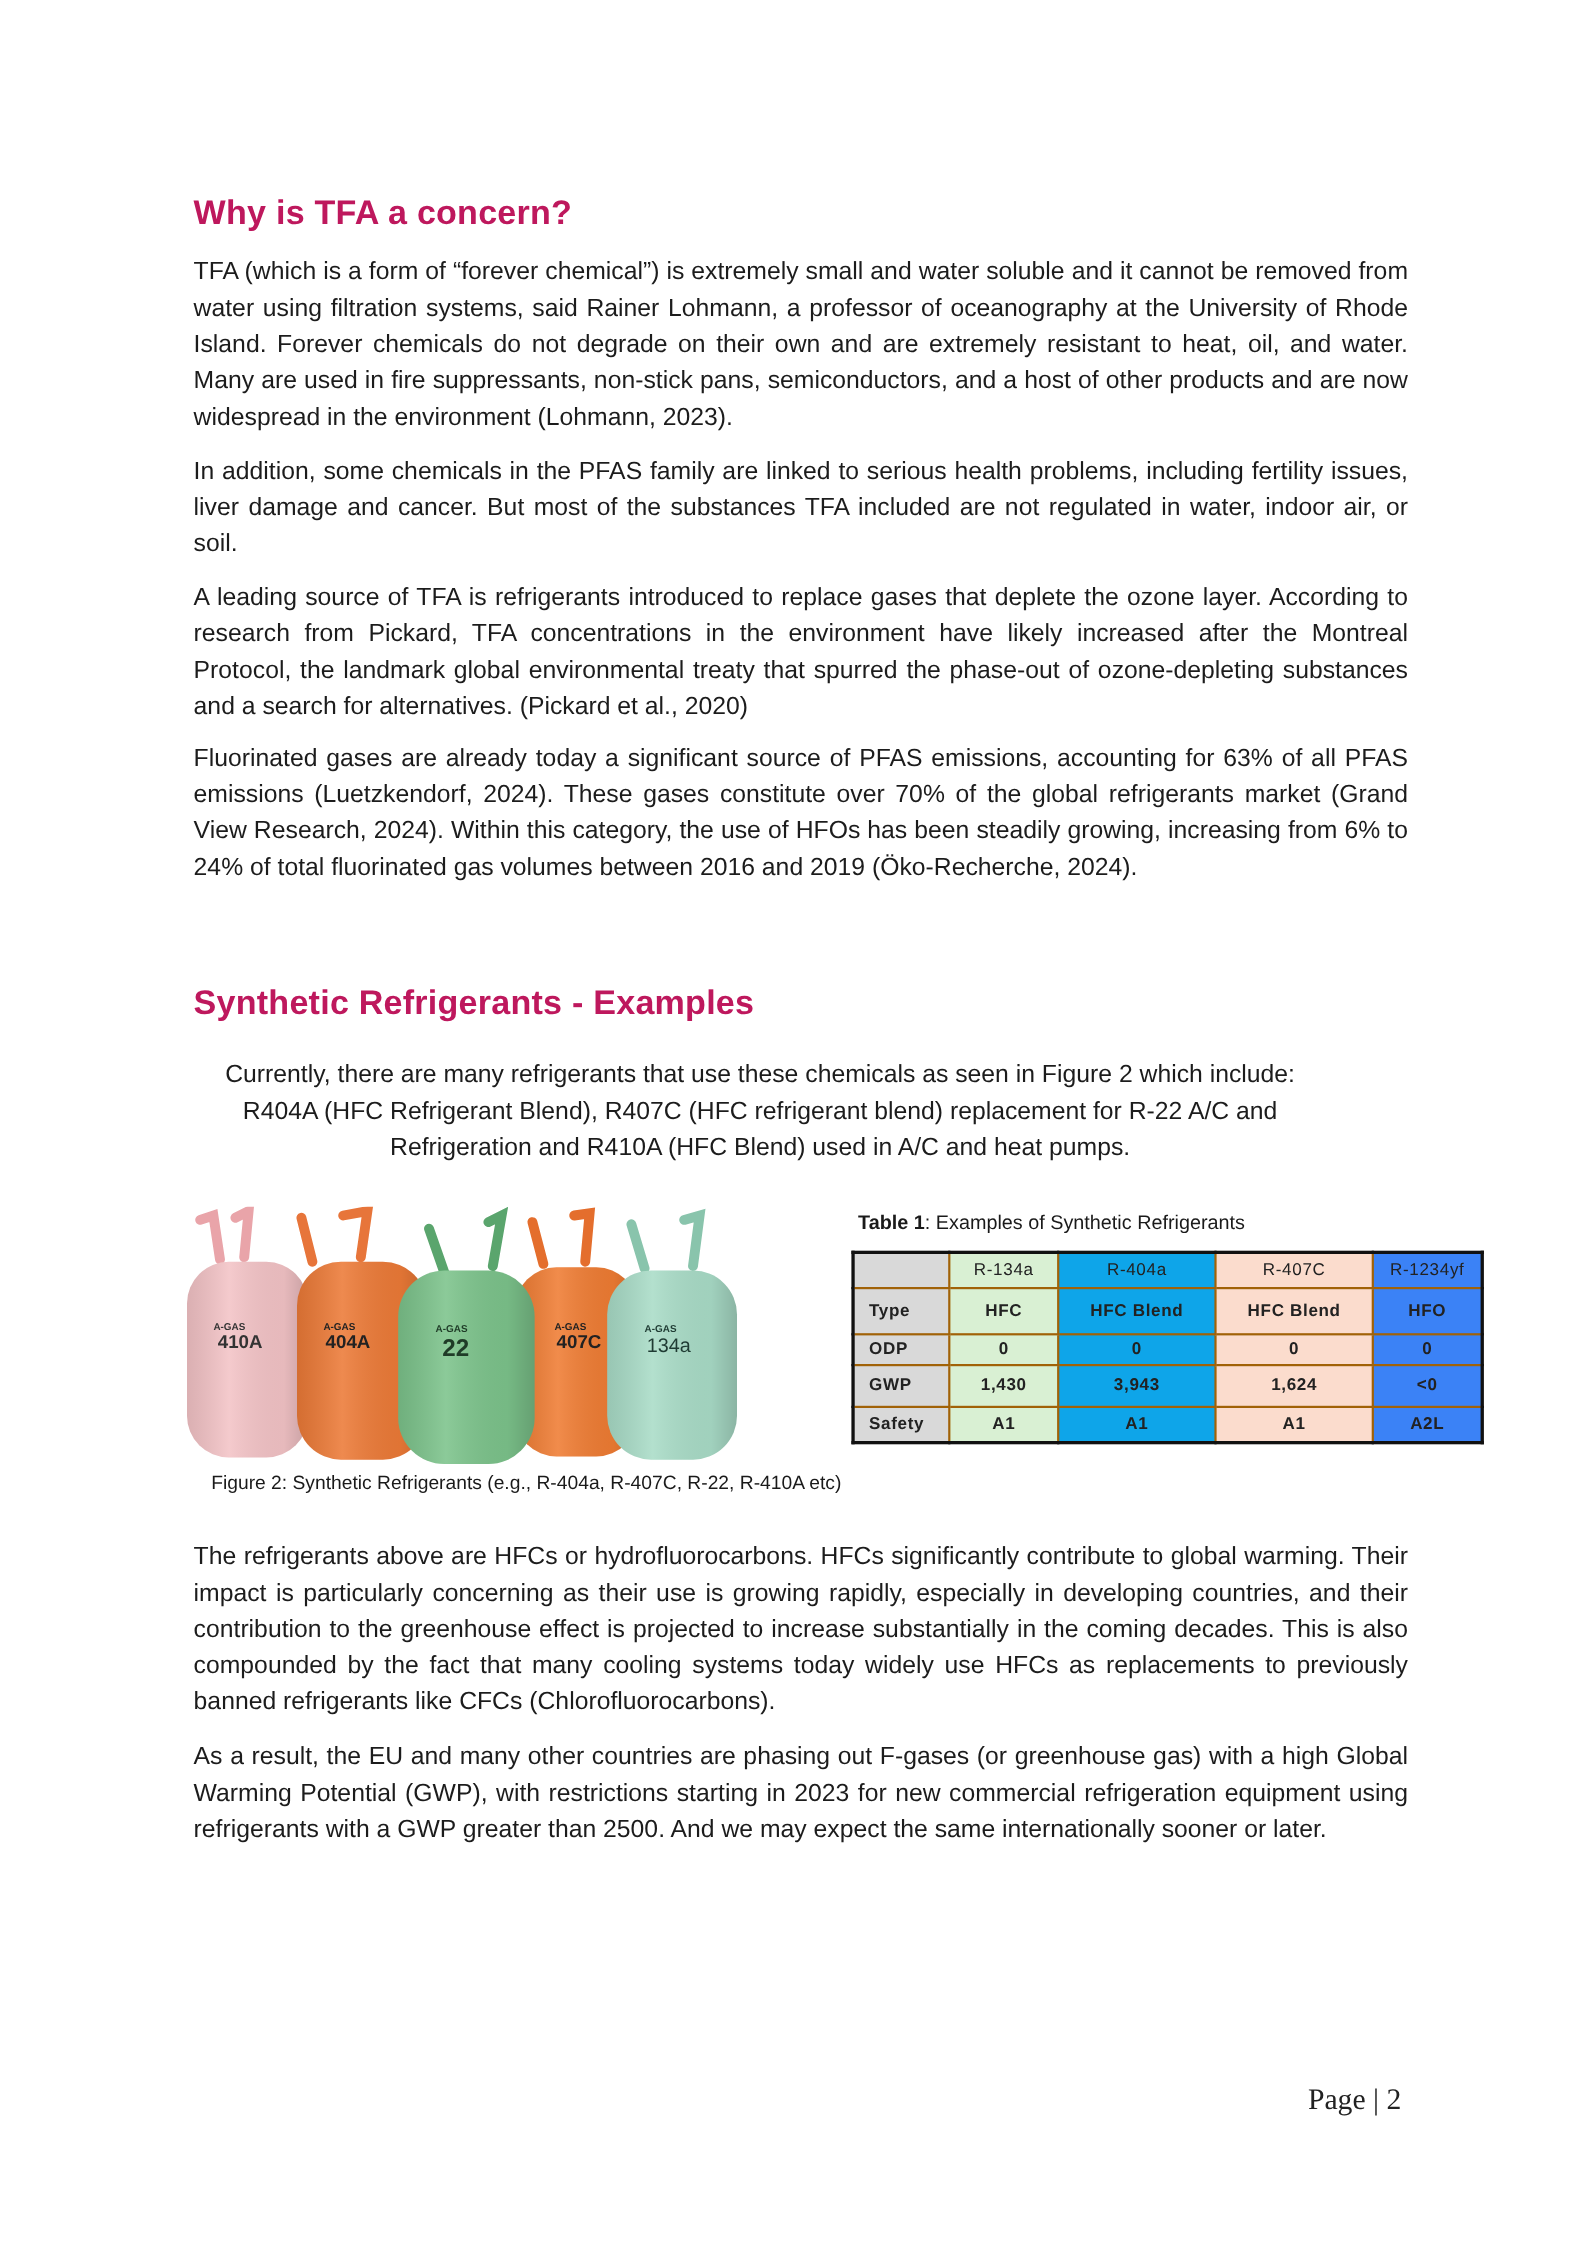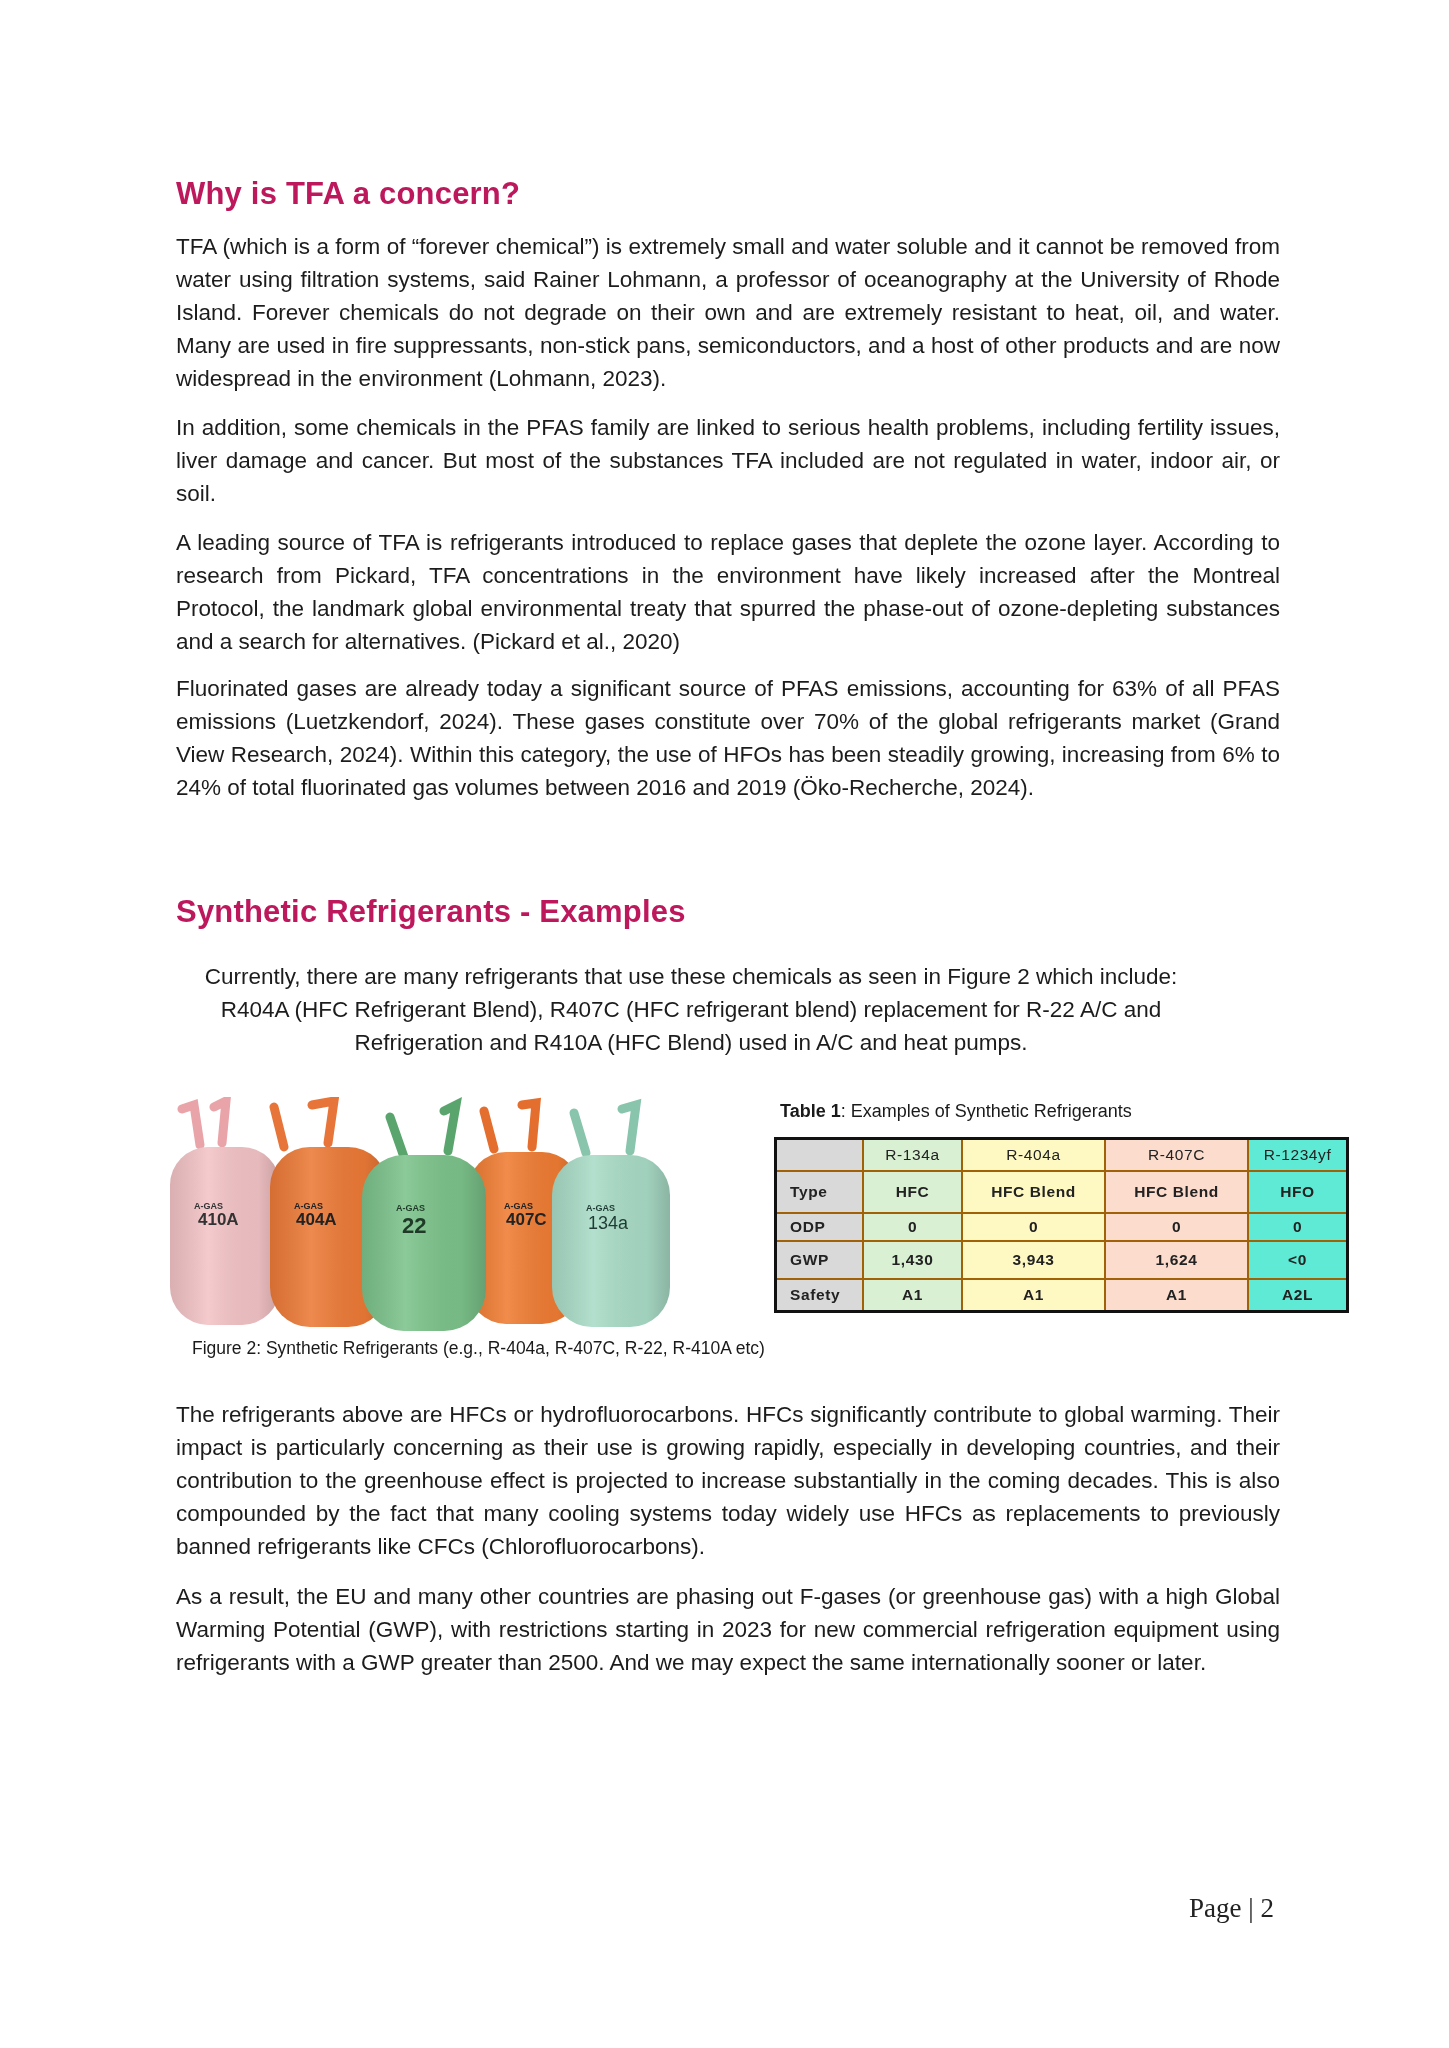--- a/index.html
+++ b/index.html
@@ -25,23 +25,23 @@
   .fig-caption b { font-weight: normal; }
 
   .tbl-caption { position: absolute; left: 780px; top: 1101px; font-size: 18px; color: #1a1a1a; }
   .tbl-caption b { font-weight: bold; }
   table.ref { position: absolute; left: 774px; top: 1137px; border-collapse: collapse;
               border: 3px solid #111; font-size: 15.5px; font-weight: bold; }
   table.ref td { border: 2px solid #a16207; text-align: center; padding: 0; color: #222; letter-spacing: 0.6px; }
   table.ref td.rowlabel { background: #d9d9d9; text-align: left; padding-left: 13px; width: 72px; }
   table.ref td.corner { background: #d9d9d9; }
   .c1 { background: #d9f0d3; width: 97px; }
-  .c2 { background: #fef9c3; width: 97px; }
+  .c2 { background: #0ea5e9; width: 97px; }
   .c3 { background: #fbdccd; width: 97px; }
-  .c4 { background: #5eead4; width: 97px; }
+  .c4 { background: #3b82f6; width: 97px; }
   tr.h-head td { height: 30px; font-weight: normal; }
   tr.h-type td { height: 40px; line-height: 16px; }
   tr.h-odp td { height: 26px; }
   tr.h-gwp td { height: 36px; }
   tr.h-safety td { height: 30px; }
 
   .footer { position: absolute; left: 1189px; top: 1893px; font-family: "Liberation Serif", "DejaVu Serif", serif;
             font-size: 27px; color: #222; }
 </style>
 </head>

